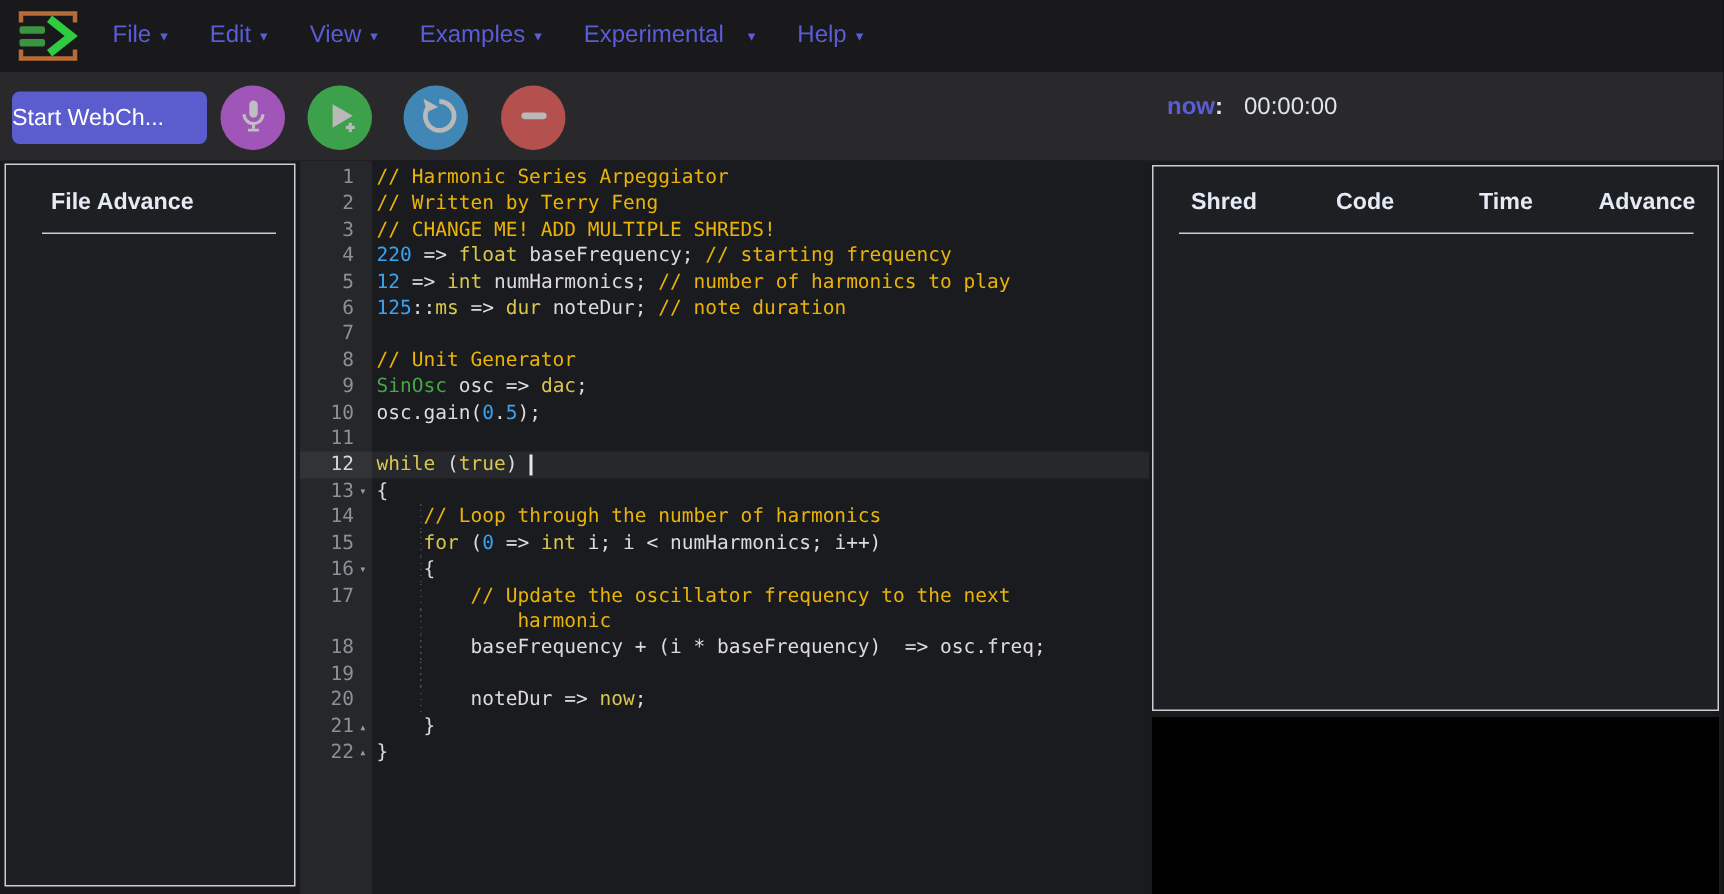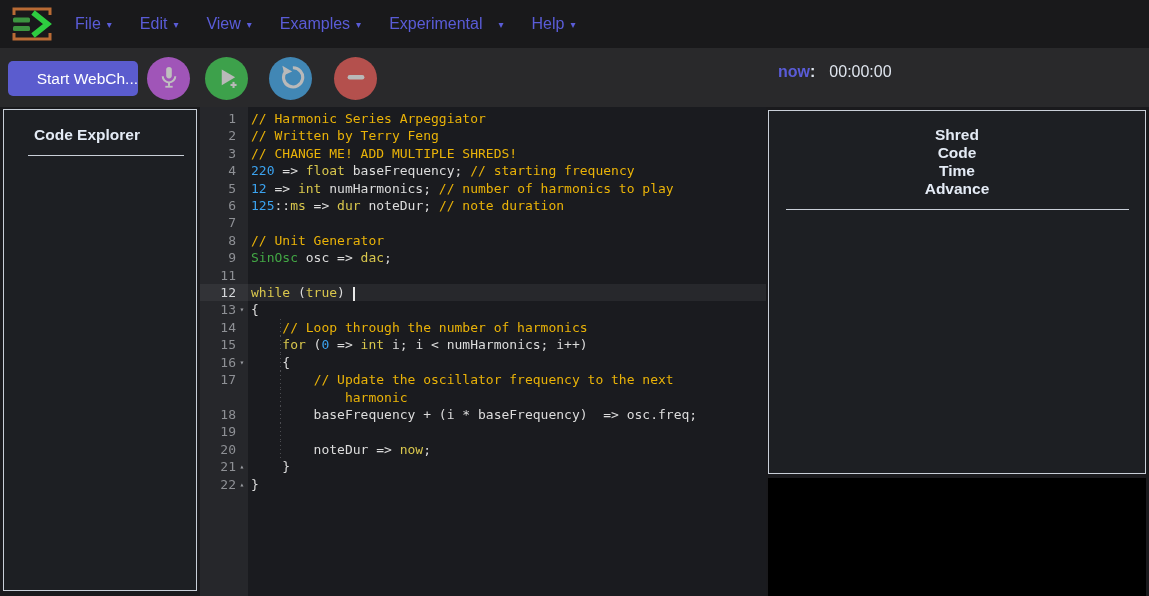--- a/index.html
+++ b/index.html
@@ -20,41 +20,41 @@
   .caret-wide { margin-left:10px; }
   
   .toolbar {
     position:absolute; left:0; top:48px; width:1149px; height:59px;
     background:#29292b;
   }
   .start-btn {
     position:absolute; left:8px; top:13px; width:130px; height:35px;
     background:#5b5cce; color:#ffffff; font-family:"Liberation Sans",sans-serif;
     font-size:15.5px; border:none; border-radius:5px; cursor:pointer;
-    text-align:right; overflow:hidden; white-space:nowrap;
+    text-align:left; overflow:hidden; white-space:nowrap;
   }
   .circle-btn {
     position:absolute; top:9px; width:43px; height:43px; border-radius:50%;
     border:none; cursor:pointer; display:flex; align-items:center; justify-content:center;
   }
   .btn-mic    { left:147px; background:#a055b8; }
   .btn-play   { left:205px; background:#3da14b; }
   .btn-replay { left:269px; background:#4187b5; }
   .btn-remove { left:334px; background:#b4504d; }
   .clock { position:absolute; left:778px; top:15px; font-size:16px; }
   .clock .now-label { color:#5a5cd8; font-weight:bold; }
   .clock .sep { color:#dfe5ee; font-weight:bold; }
   .clock .time-value { color:#dfe5ee; margin-left:14px; }
   
   .panel { position:absolute; background:#1d1f23; border:1.5px solid #c9cfd8; }
   .file-explorer { left:3px; top:109px; width:194px; height:482px; }
   .panel-title { margin:16px 0 0 30px; font-size:15.5px; font-weight:bold; color:#e4ebf5; }
   .fe-rule { margin:11px 0 0 24px; width:156px; border:none; border-top:1.5px solid #c9cfd8; }
   .shred-panel { left:768px; top:110px; width:378px; height:364px; }
-  .table-head { display:flex; margin-top:15px;flex-direction:column; }
+  .table-head { display:flex; margin-top:15px; }
   .table-head .col { flex:1; text-align:center; font-size:15.5px; font-weight:bold; color:#e4ebf5; }
   .tbl-rule { margin:11px auto 0 auto; width:343px; border:none; border-top:1.5px solid #c9cfd8; }
   .canvas { position:absolute; left:768px; top:478px; width:378px; height:118px; background:#000000; }
   
   .editor {
     position:absolute; left:200px; top:107px; width:566px; height:489px;
     background:#1a1b1f; font-family:"DejaVu Sans Mono", monospace;
     font-size:13px; line-height:17.4px; overflow:hidden;
   }
   .gutter-bg { position:absolute; left:0; top:0; width:48px; height:100%; background:#26272b; }
@@ -160,21 +160,21 @@
         </svg>
       </span>
     </button>
 
     <div class="clock">
       <span class="now-label">now</span><span class="sep">:</span><span class="time-value">00:00:00</span>
     </div>
   </div>
 
   <div class="panel file-explorer">
-    <div class="panel-title">Code Explorer</div>
+    <div class="panel-title">File Advance</div>
     <hr class="fe-rule">
   </div>
 
   <div class="editor">
     <div class="gutter-bg"></div>
     <div class="code-lines">
         <div class="code-row">
           <div class="gutter-cell">
             <span class="ln">1</span>
             <span class="fold"></span>
@@ -229,20 +229,27 @@
             <span class="fold"></span>
           </div>
           <div class="code-cell"><span class="tok-c">// Unit Generator</span></div>
         </div>
         <div class="code-row">
           <div class="gutter-cell">
             <span class="ln">9</span>
             <span class="fold"></span>
           </div>
           <div class="code-cell"><span class="tok-g">SinOsc</span><span class="tok-p"> osc =&gt; </span><span class="tok-k">dac</span><span class="tok-p">;</span></div>
+        </div>
+        <div class="code-row">
+          <div class="gutter-cell">
+            <span class="ln">10</span>
+            <span class="fold"></span>
+          </div>
+          <div class="code-cell"><span class="tok-p">osc.gain(</span><span class="tok-n">0</span><span class="tok-p">.</span><span class="tok-n">5</span><span class="tok-p">);</span></div>
         </div>
         <div class="code-row">
           <div class="gutter-cell">
             <span class="ln">11</span>
             <span class="fold"></span>
           </div>
           <div class="code-cell"></div>
         </div>
         <div class="code-row active">
           <div class="gutter-cell">

